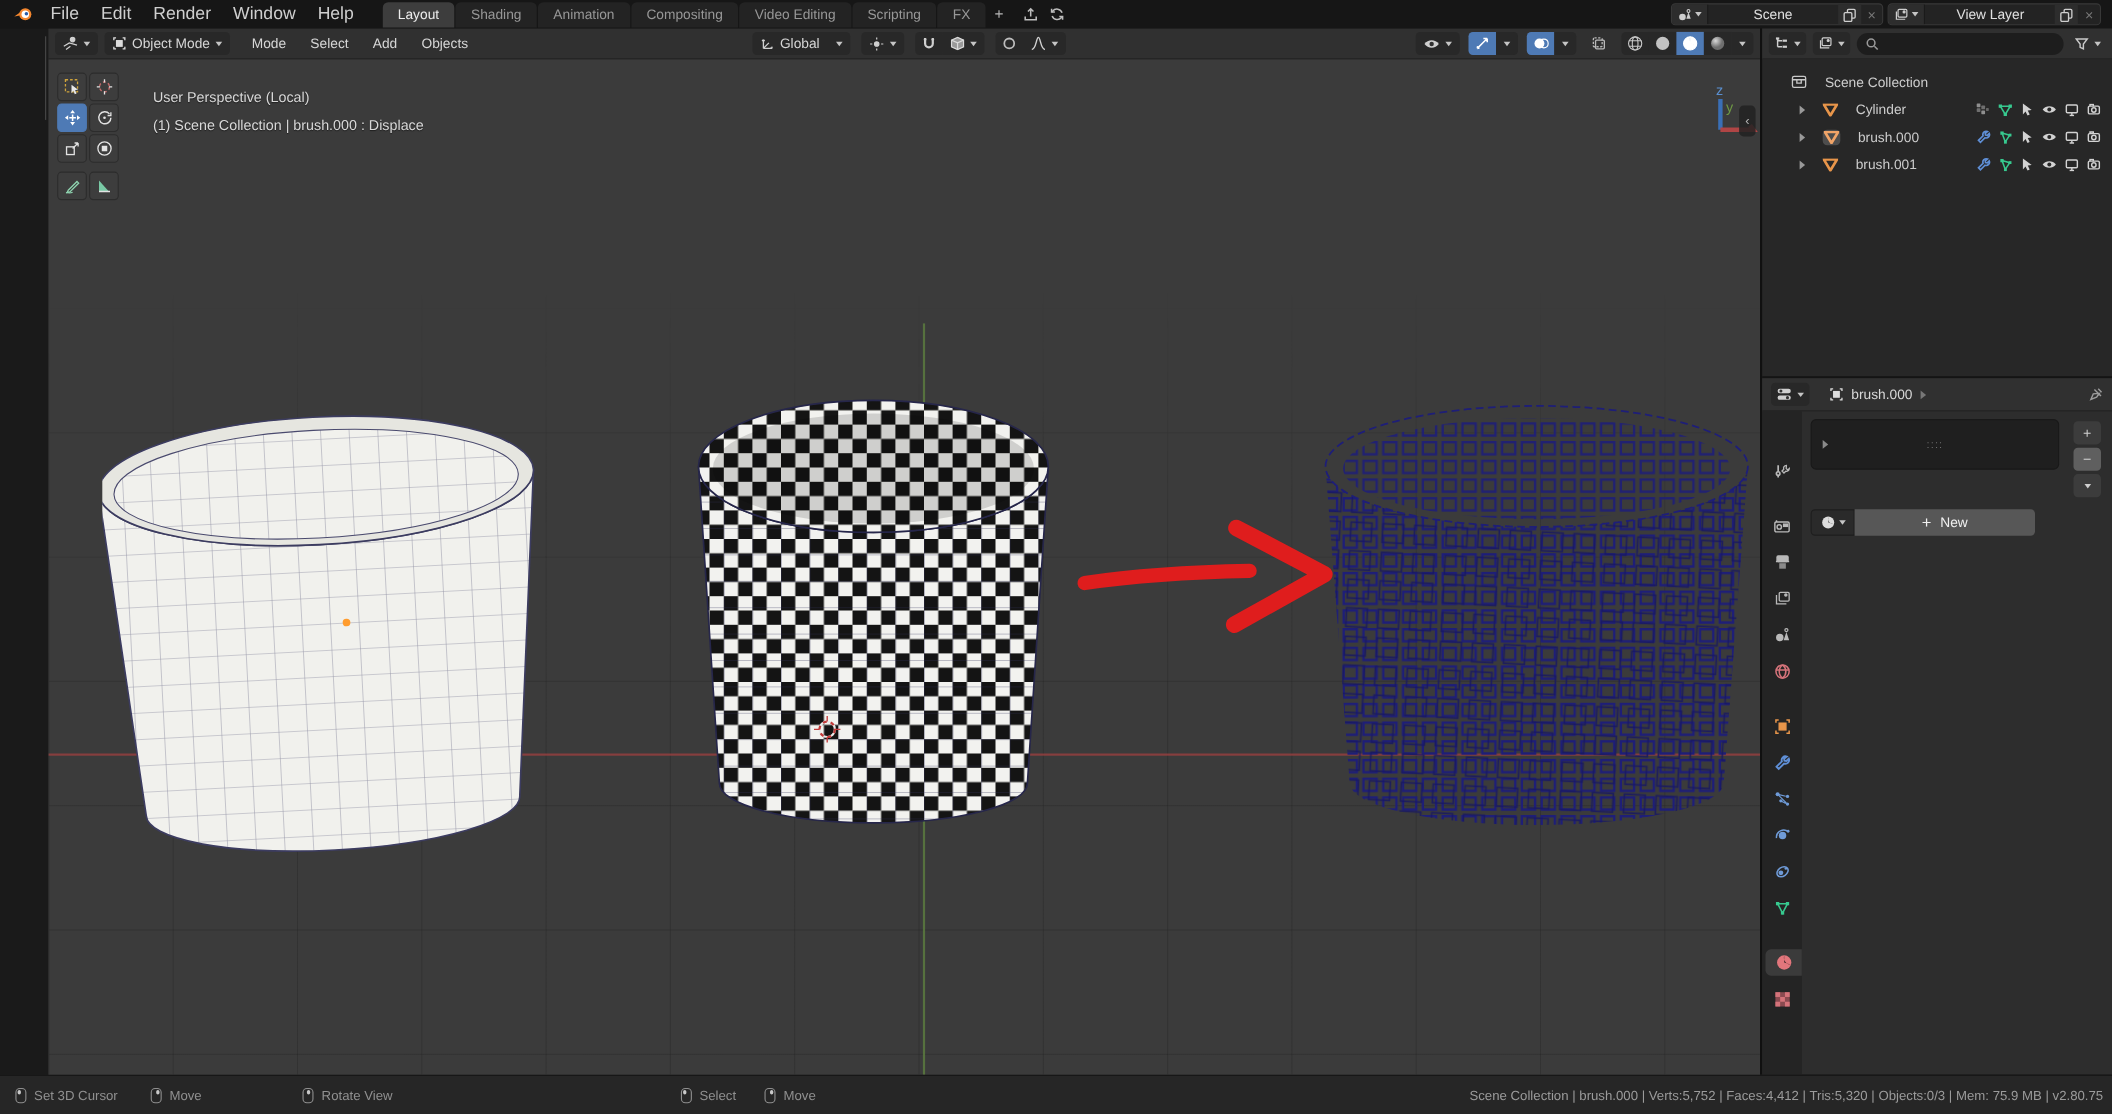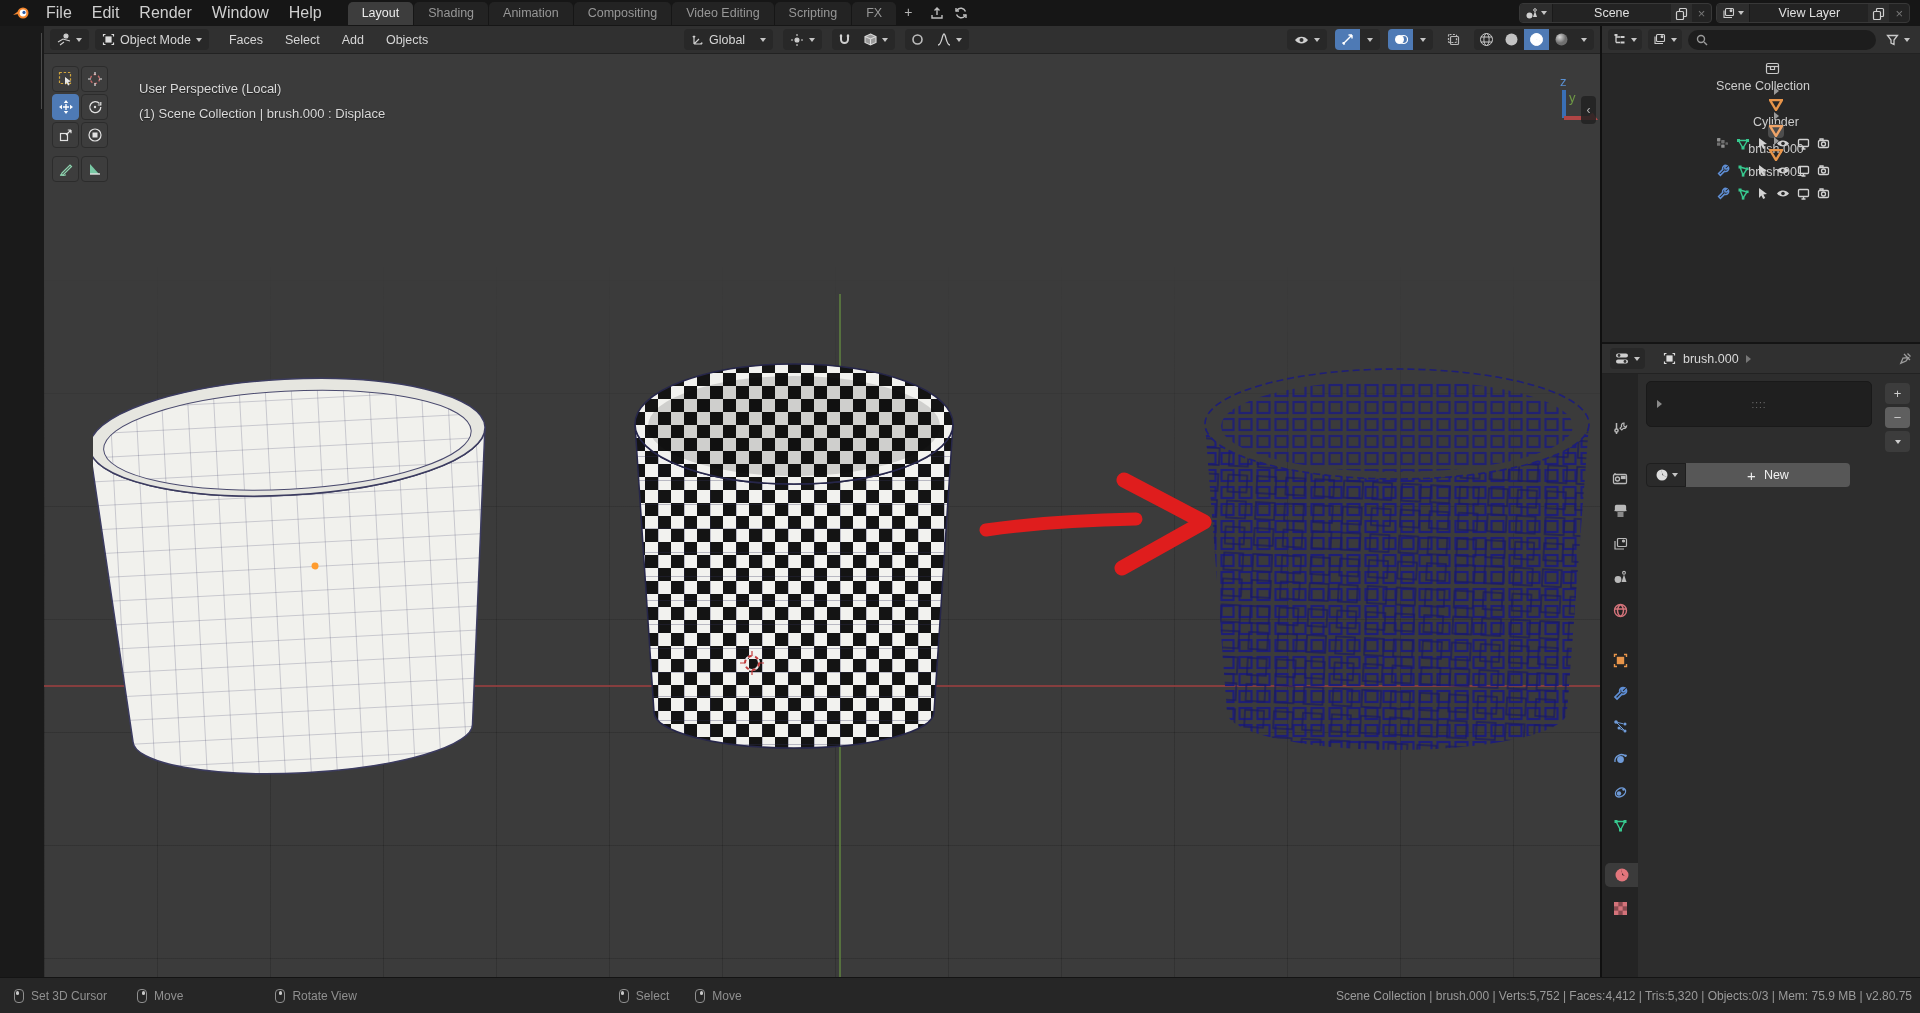--- a/index.html
+++ b/index.html
@@ -61,21 +61,21 @@
   .gizmo { position:absolute; left:1498px; top:20px; }
   .collapse-btn { position:absolute; right:4px; top:42px; width:15px; height:28px; background:rgba(34,34,34,.85); border-radius:4px; color:#b5b5b5; font-size:12px; display:flex; align-items:center; justify-content:center; }
 
   
   .right { flex:1; display:flex; flex-direction:column; min-width:0; }
   .outliner { height:318px; flex:none; background:#272727; display:flex; flex-direction:column; border-bottom:2px solid #141414; }
   .ol-header { height:28px; background:#303030; border-bottom:1px solid #222; display:flex; align-items:center; padding:0 6px; gap:6px; flex:none; }
   .search { flex:1; height:20px; background:#1d1d1d; border-radius:10px; display:flex; align-items:center; padding:0 8px; gap:5px; }
   .search input { background:transparent; border:none; outline:none; color:#ccc; font-size:12px; width:100%; }
   .ol-tree { padding:8px 4px 0 8px; font-size:12.5px; color:#cccccc; }
-  .ol-row { height:25px; display:flex; align-items:center; gap:4px; position:relative;flex-direction:column; }
+  .ol-row { height:25px; display:flex; align-items:center; gap:16px; position:relative; }
   .ol-child { padding-left:26px; }
   .tree-line { position:absolute; left:41px; top:33px; width:1px; height:76px; background:#4a4a4a; }
   .ol-spacer { flex:1; }
   .ol-icons { display:flex; gap:7px; align-items:center; padding-right:6px; }
   .exp { width:0; height:0; border-top:4px solid transparent; border-bottom:4px solid transparent; border-left:5px solid #999; }
   .sel-box { background:#4d4d4d; border-radius:4px; padding:1px; }
 
   .props { flex:1; display:flex; flex-direction:column; background:#2d2d2d; min-height:0; }
   .props-header { height:30px; background:#303030; border-bottom:1px solid #222; display:flex; align-items:center; padding:0 8px; gap:8px; flex:none; }
   .crumb { display:flex; align-items:center; gap:7px; color:#d8d8d8; font-size:12.5px; }
@@ -205,21 +205,21 @@
             <span class="caret"></span>
           </span>
           <span class="hbtn" style="margin-left:4px;">
             <svg width="13" height="13" viewBox="0 0 13 13" fill="none" stroke="#dcdcdc" stroke-width="1.2">
                 <path d="M1.5 3.5v-2h2M9.5 1.5h2v2M11.5 9.5v2h-2M3.5 11.5h-2v-2"></path>
                 <rect x="4" y="4" width="5" height="5" fill="#dcdcdc"></rect>
               </svg>
             <span>Object Mode</span>
             <span class="caret"></span>
           </span>
-          <span class="menubtn" style="margin-left:8px;">Faces</span>
+          <span class="menubtn" style="margin-left:8px;">Mode</span>
           <span class="menubtn">Select</span>
           <span class="menubtn">Add</span>
           <span class="menubtn">Objects</span>
         </div>
 
         <div class="hdr-center">
           <span class="hbtn">
             <svg width="13" height="13" viewBox="0 0 13 13" stroke="#cfcfcf" fill="none" stroke-width="1.2">
                 <path d="M3 11V3M3 11h8M3 3 1.8 4.2M3 3l1.2 1.2M11 11l-1.7-.4M11 11l-.4-1.7M3 11 8 6"></path>
               </svg>

